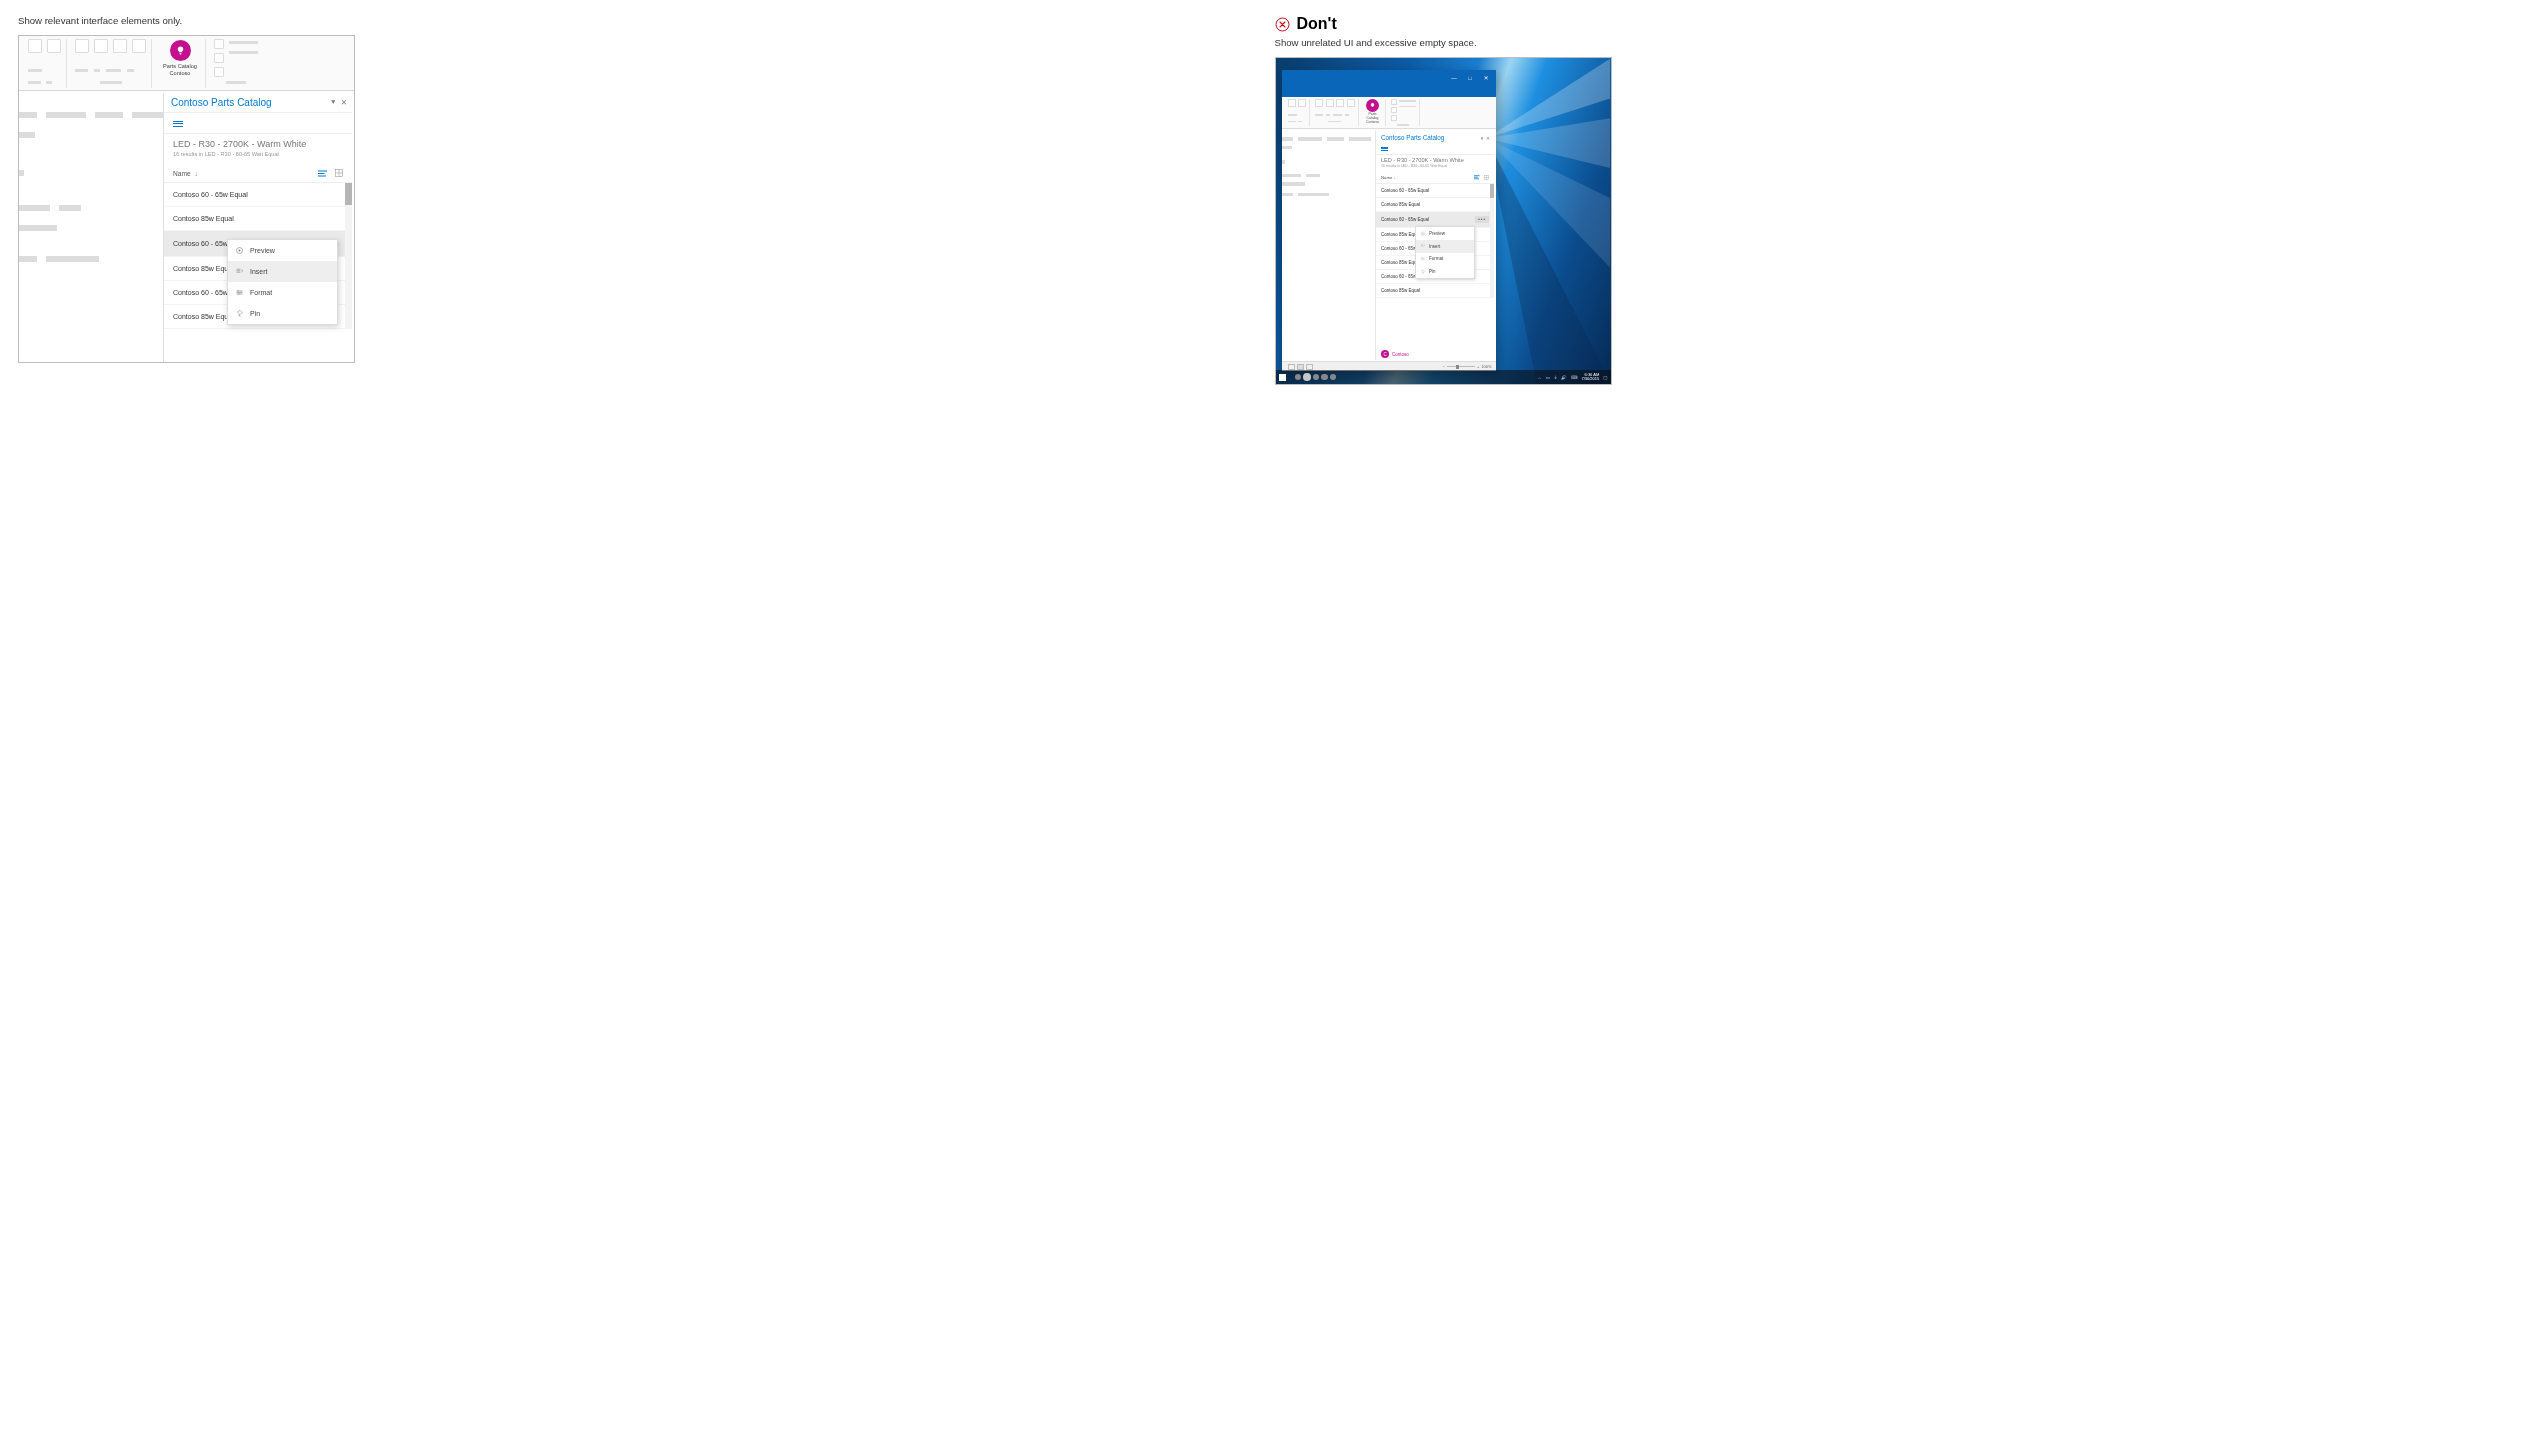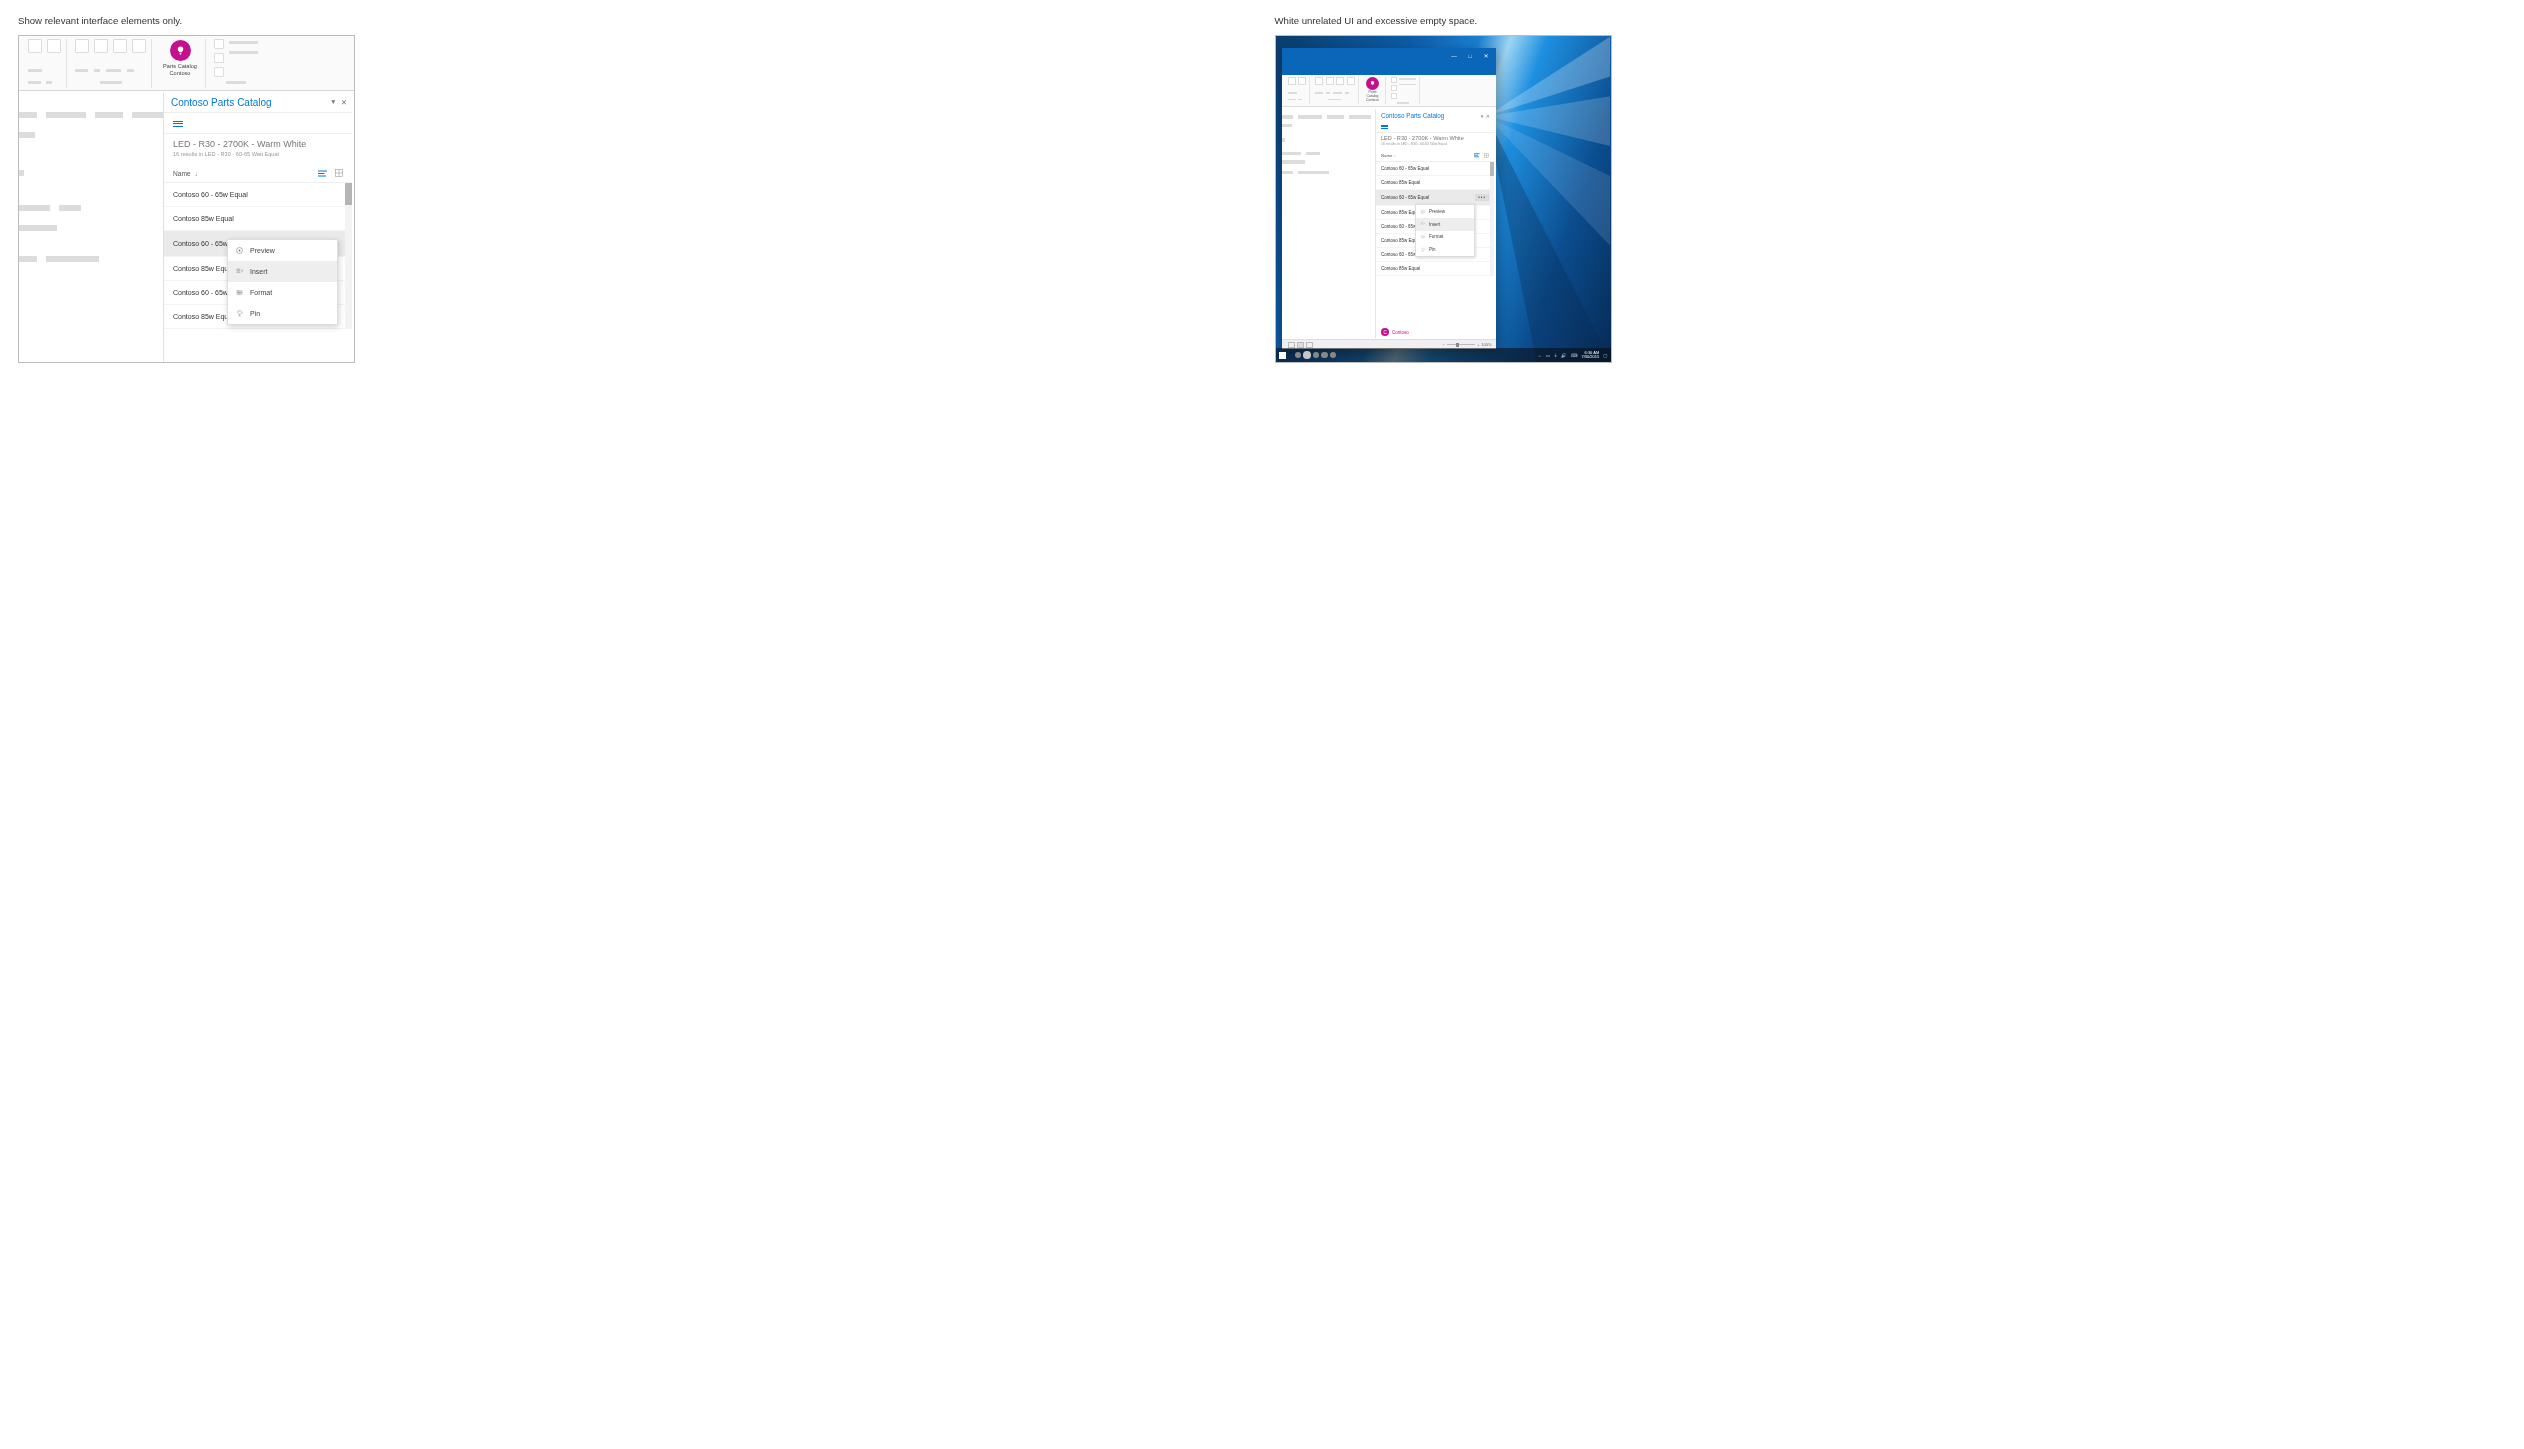--- a/index.html
+++ b/index.html
@@ -361,21 +361,28 @@
                 <path d="M14 4l6 6-3 1-4 4v5l-2-2v-5l-4-4 1-3z" fill="none" stroke="currentColor" stroke-width="1.3"></path>
               </svg>
             <span>Pin</span>
           </div>
         </div>
       </div>
     </div>
   </div>
 
   <div class="col">
-    <div class="col-subtitle">White unrelated UI and excessive empty space.</div>
+    <div class="col-header">
+      <svg class="badge-icon" viewBox="0 0 30 30">
+        <circle cx="15" cy="15" r="13" fill="none" stroke="#c50f1f" stroke-width="2"></circle>
+        <path d="M10 10 L20 20 M20 10 L10 20" stroke="#c50f1f" stroke-width="2.2" stroke-linecap="round"></path>
+      </svg>
+      <div class="col-title">Don't</div>
+    </div>
+    <div class="col-subtitle">Show unrelated UI and excessive empty space.</div>
 
     <div class="dont-box">
 
       <svg style="position:absolute; inset:0;" viewBox="0 0 668 650" preserveAspectRatio="none">
         <path d="M420 160 L668 0 L668 80 Z" fill="rgba(255,255,255,0.25)"></path>
         <path d="M420 160 L668 120 L668 220 Z" fill="rgba(255,255,255,0.18)"></path>
         <path d="M420 160 L668 280 L668 420 Z" fill="rgba(200,230,255,0.15)"></path>
         <path d="M420 160 L520 650 L668 650 Z" fill="rgba(10,40,80,0.3)"></path>
       </svg>
 

